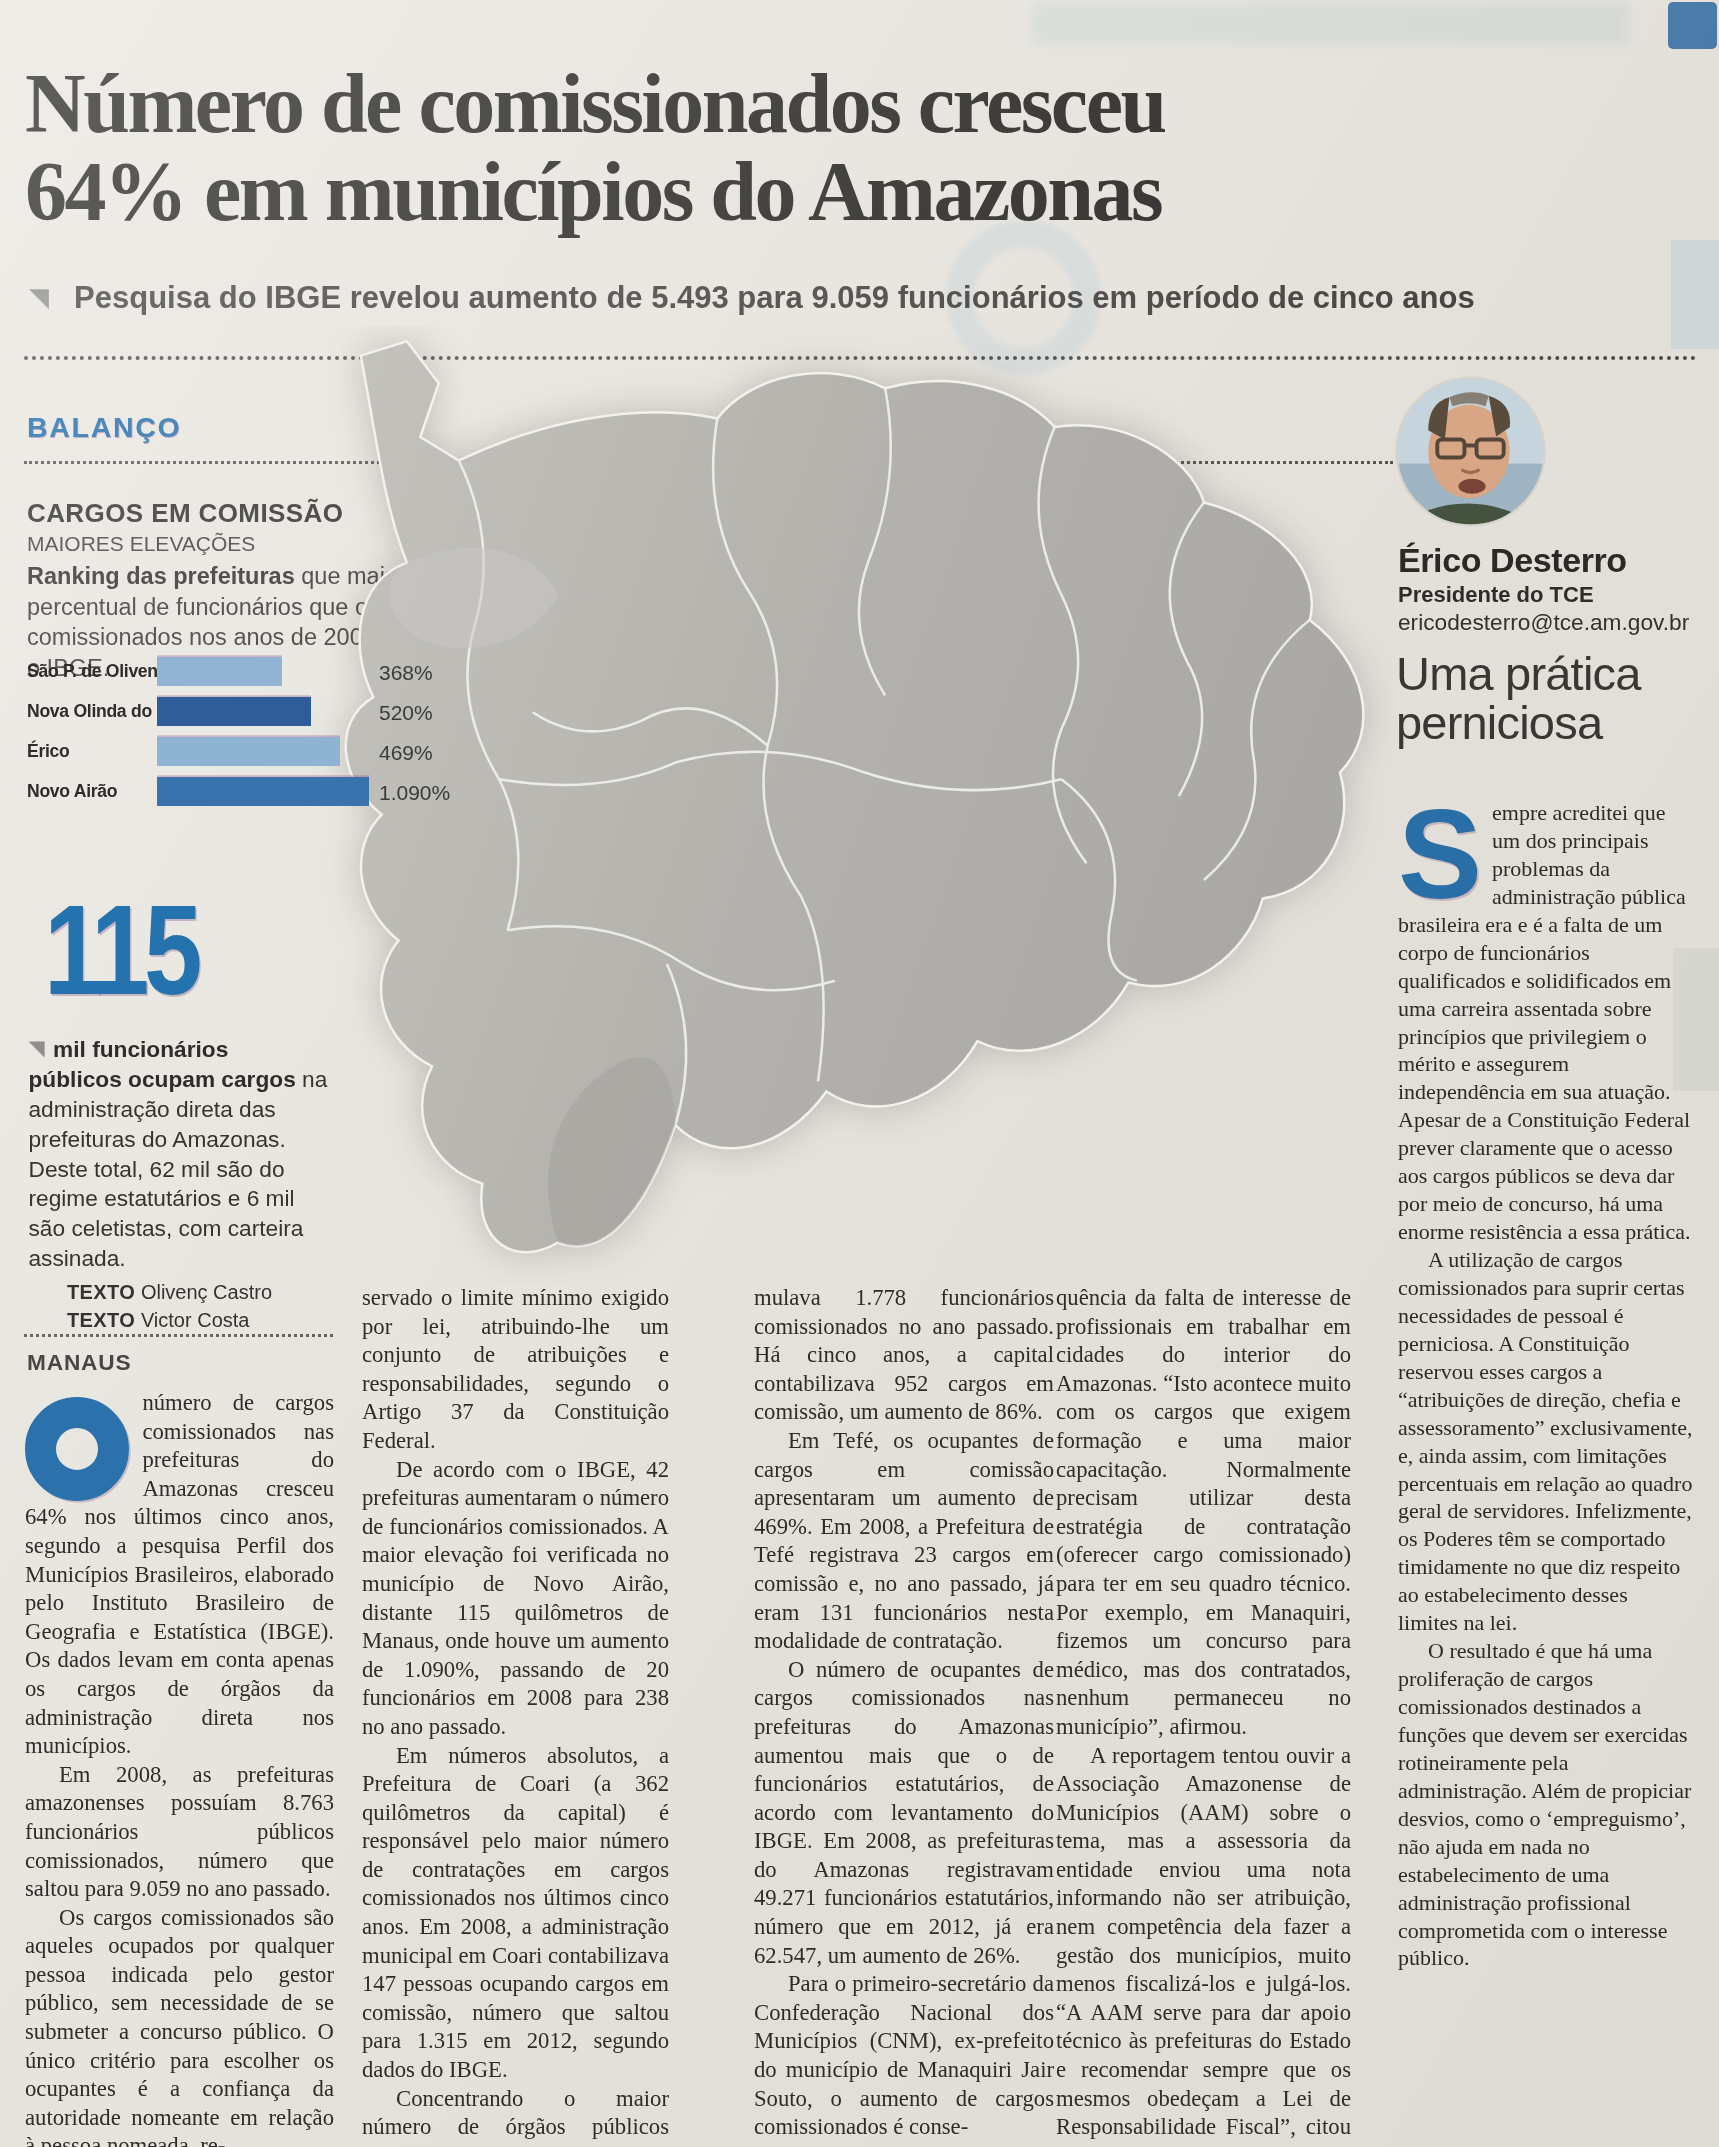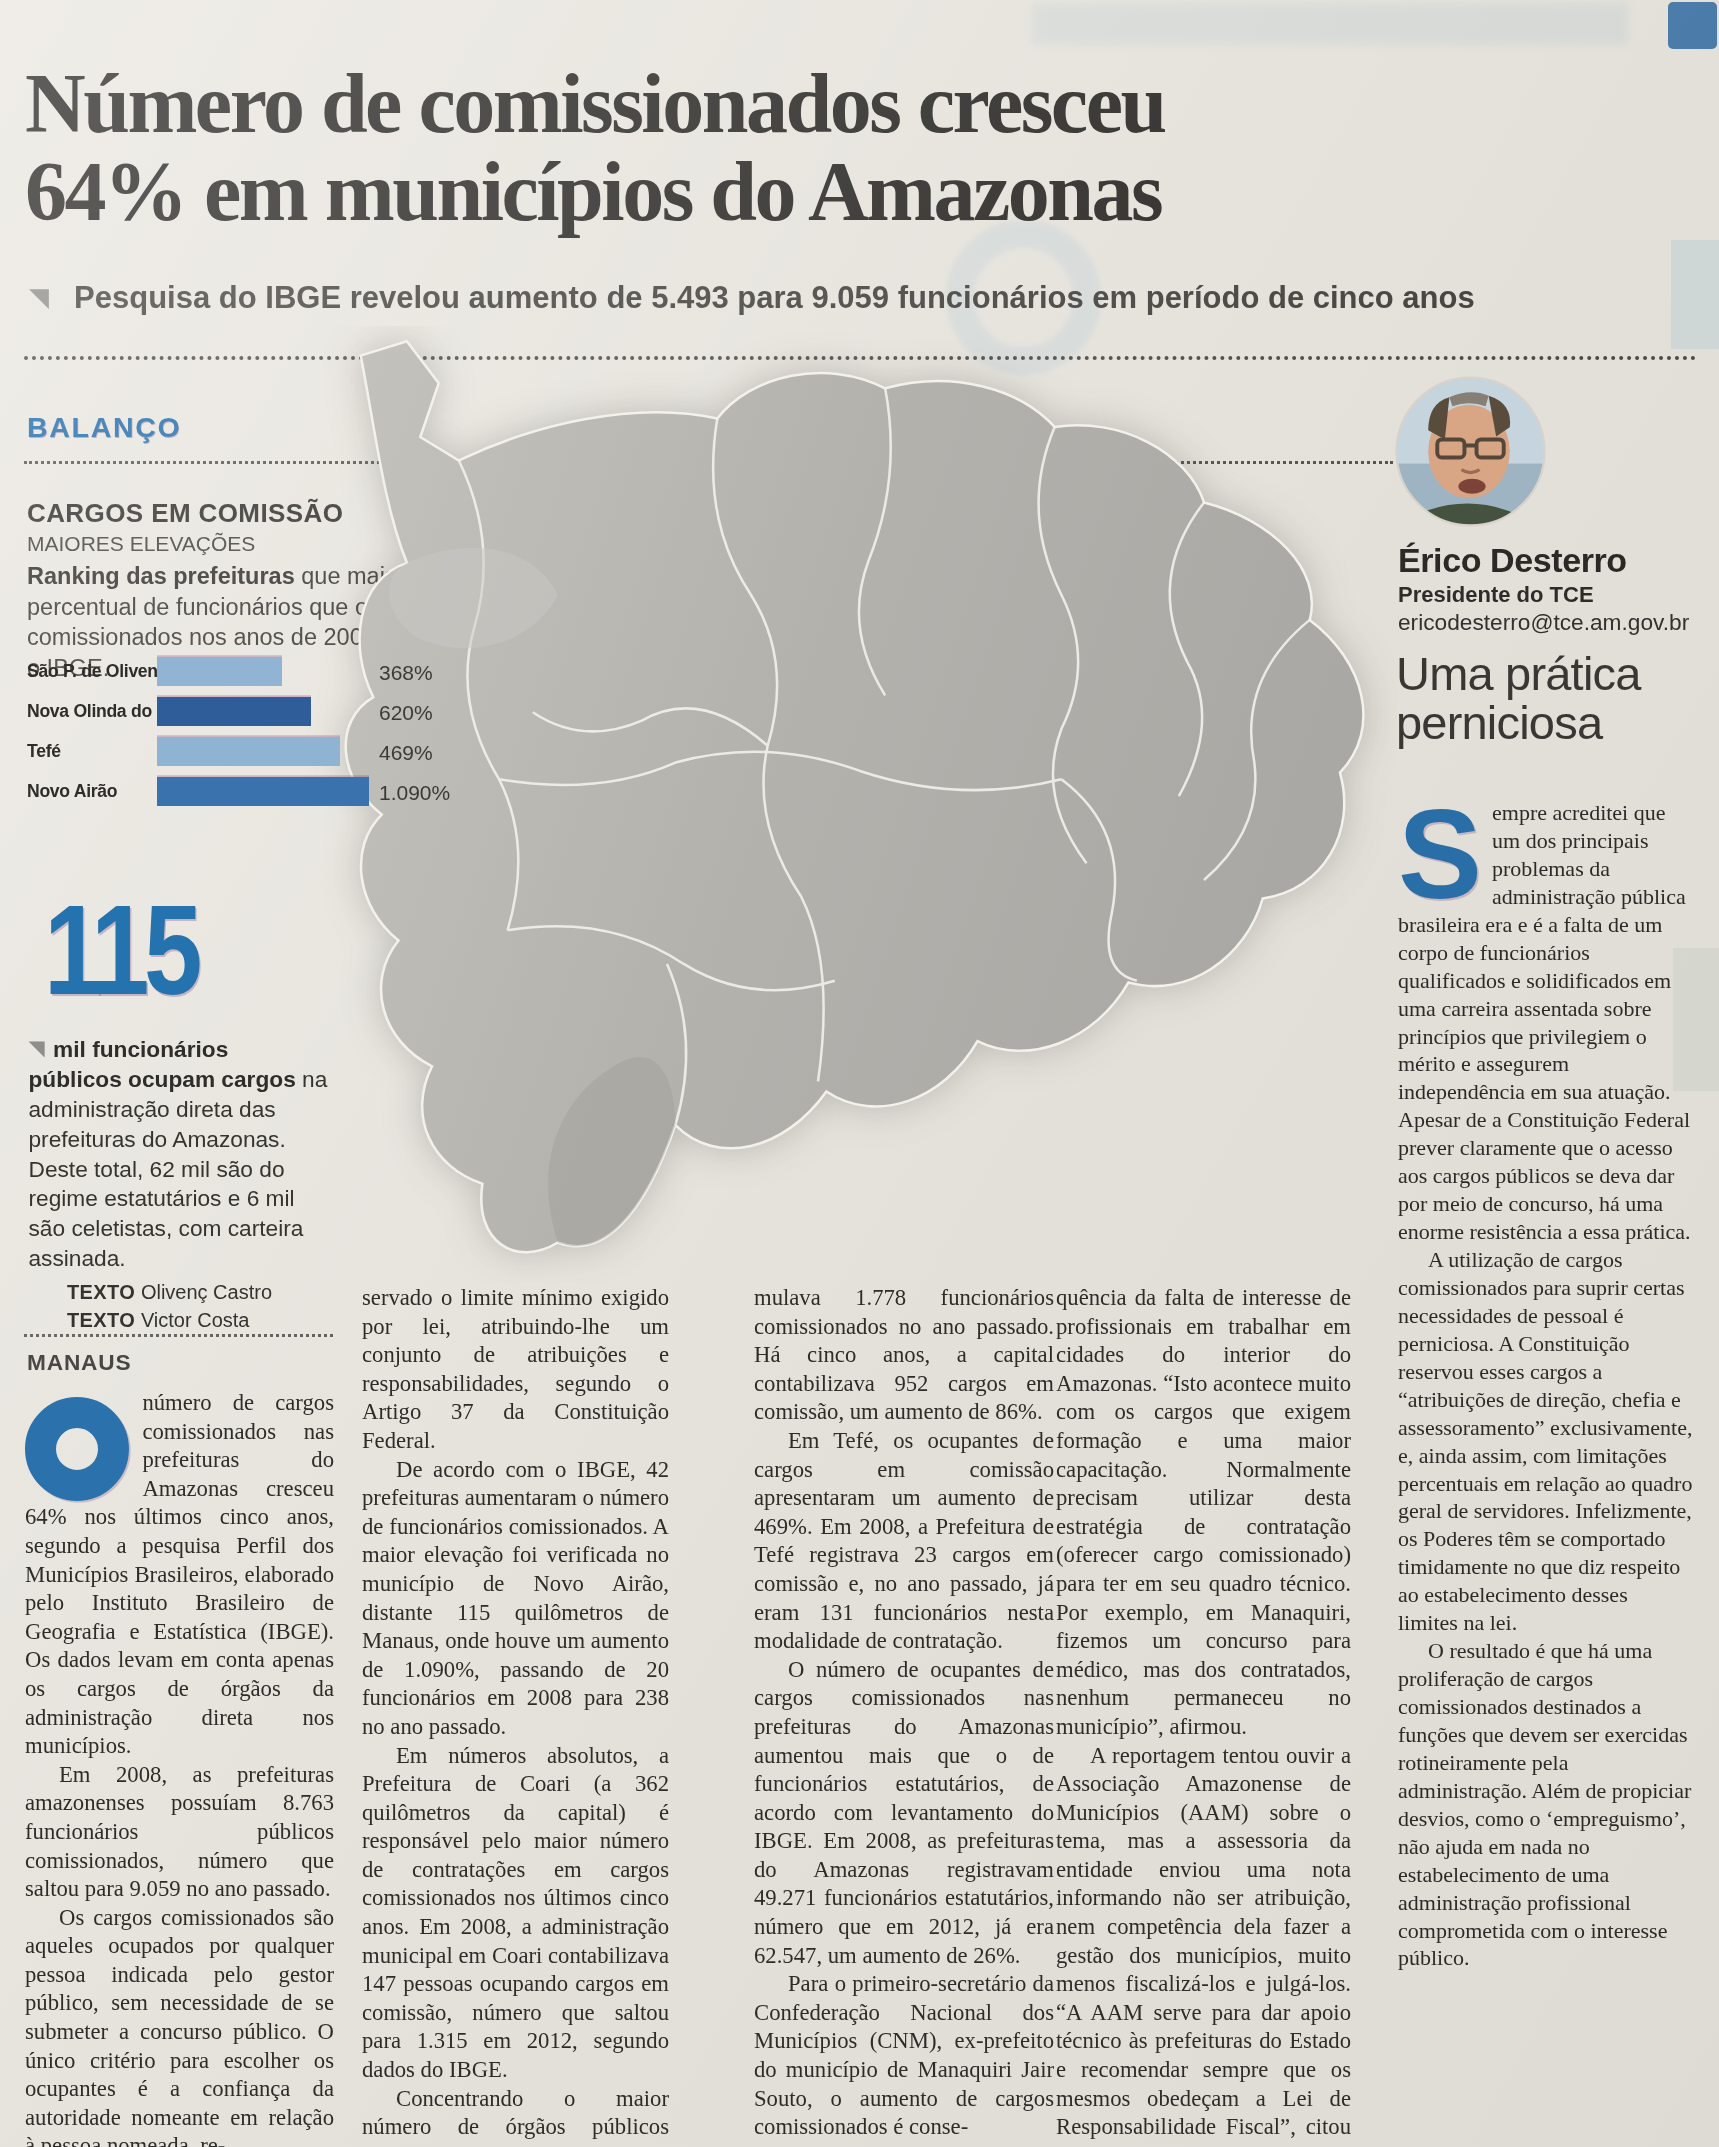--- a/index.html
+++ b/index.html
@@ -157,24 +157,24 @@
 
   <div class="chart">
     <div class="crow">
       <span class="clabel">São P. de Olivenç</span>
       <div class="cbar" style="width: 125px; background: rgb(146, 180, 212);"></div>
       <span class="cval">368%</span>
     </div>
     <div class="crow">
       <span class="clabel">Nova Olinda do N</span>
       <div class="cbar" style="width: 154px; background: rgb(47, 93, 153);"></div>
-      <span class="cval">620%</span>
-    </div>
-    <div class="crow">
-      <span class="clabel">Tefé</span>
+      <span class="cval">520%</span>
+    </div>
+    <div class="crow">
+      <span class="clabel">Érico</span>
       <div class="cbar" style="width: 183px; background: rgb(143, 179, 211);"></div>
       <span class="cval">469%</span>
     </div>
     <div class="crow">
       <span class="clabel">Novo Airão</span>
       <div class="cbar" style="width: 212px; background: rgb(58, 114, 173);"></div>
       <span class="cval">1.090%</span>
     </div>
   </div>
 

